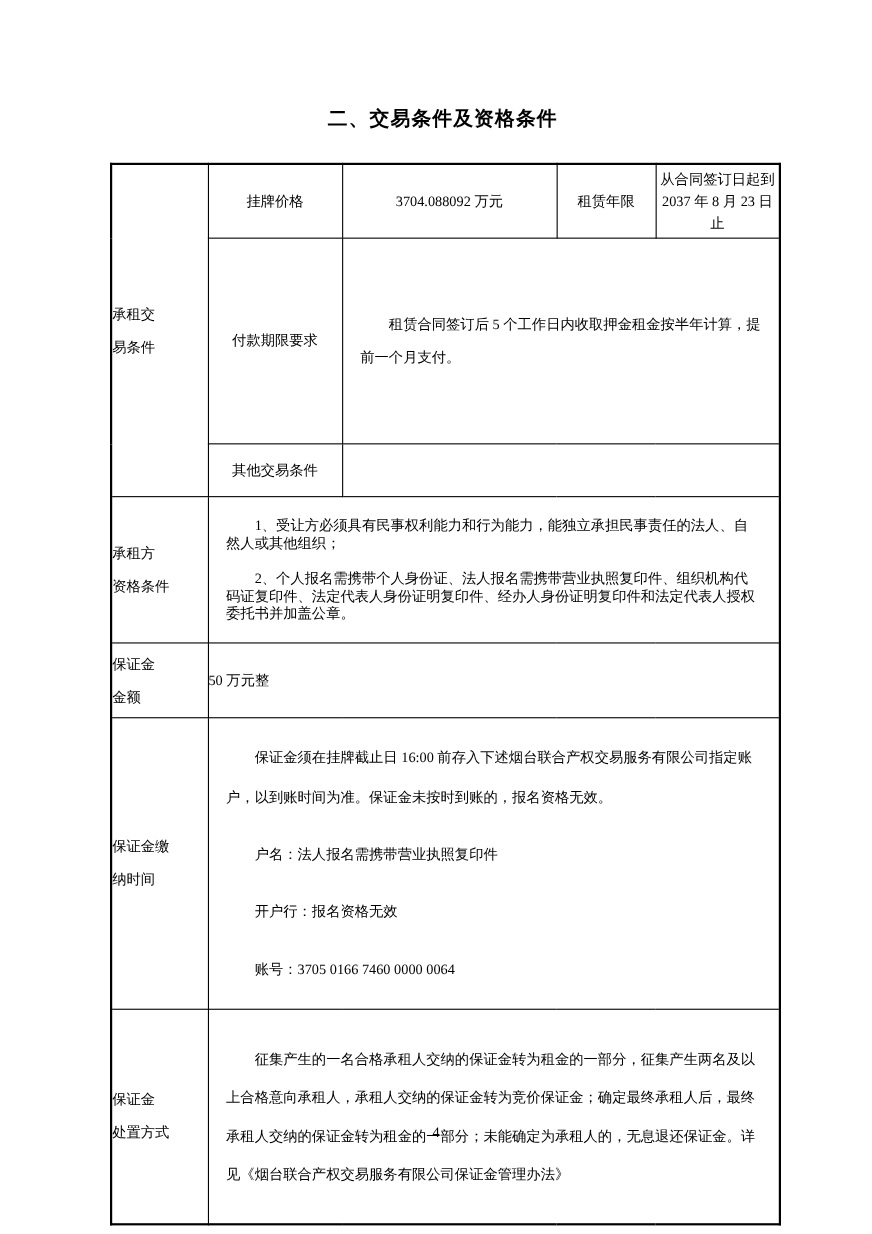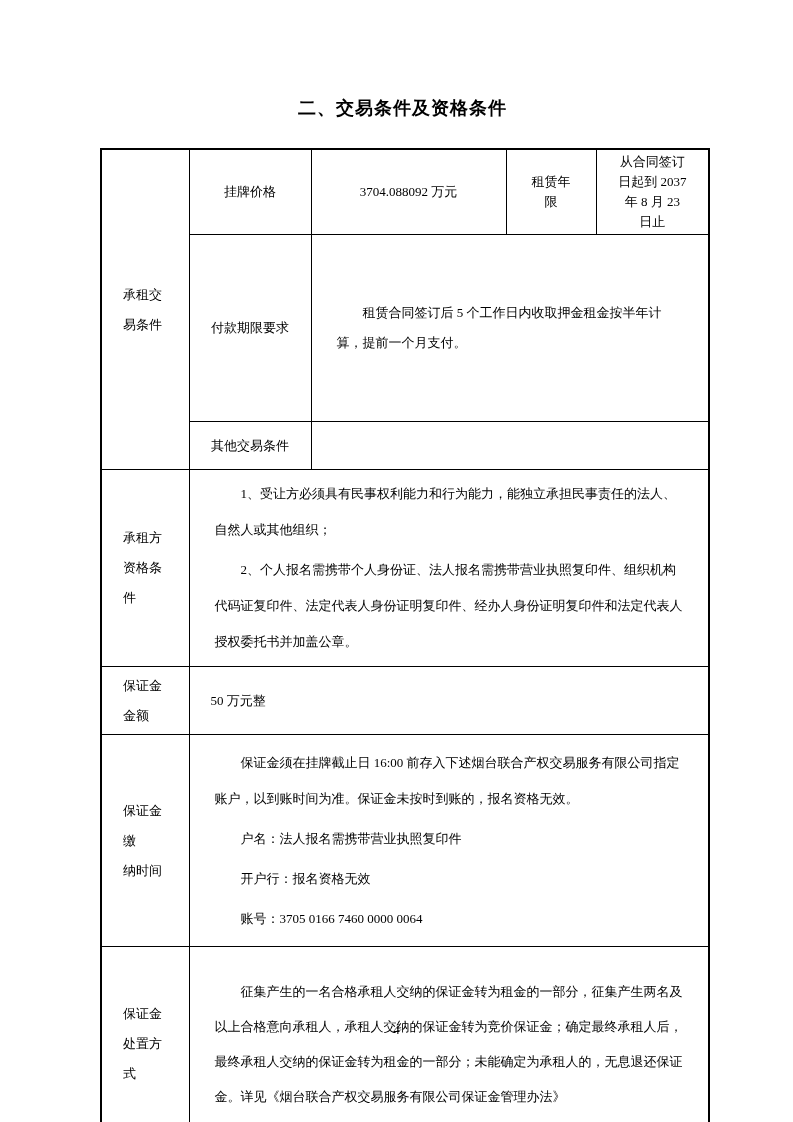--- a/index.html
+++ b/index.html
@@ -24,44 +24,44 @@
     left: 100px; top: 148px;
     width: 608px;
     border-collapse: collapse;
     table-layout: fixed;
     border: 2px solid #000;
     font-size: 13px;
   }
   table.doc-table td {
     border: 1px solid #000;
     vertical-align: middle;
-    padding: 2px 21px;
+    padding: 2px 0;
     overflow: hidden;
   }
   td.hdr {
     text-align: left;
     white-space: pre-line;
     line-height: 30px;
     padding: 2px 4px;
   }
   td.lbl { text-align: center; line-height: 20px; margin-top: 32px; }
   td.val { text-align: center; }
   td.term-cell { line-height: 20px; padding: 2px 4px; }
   td.center-both { }
-  .content p { margin: 4px; }
+  .content p { margin: 16px; }
   .indent { text-indent: 2em; }
   tr.r1 td { height: 62px; }
   tr.r2 td { height: 182px; }
   tr.r3 td { height: 43px; }
   tr.r4 td { height: 117px; }
   tr.r5 td { height: 63px; }
   tr.r6 td { height: 207px; }
   tr.r7 td { height: 190px; }
   td.payment-cell { line-height: 30px; }
-  td.qual-cell { line-height: 36px; }
+  td.qual-cell { line-height: 16px; }
   td.paytime-cell { line-height: 36px; }
   td.disposal-cell { line-height: 35px; }
   .page-num {
     position: absolute;
     top: 1022px; left: 0; right: 0;
     text-align: center;
     font-size: 13px;
   }
 </style>
 </head>

